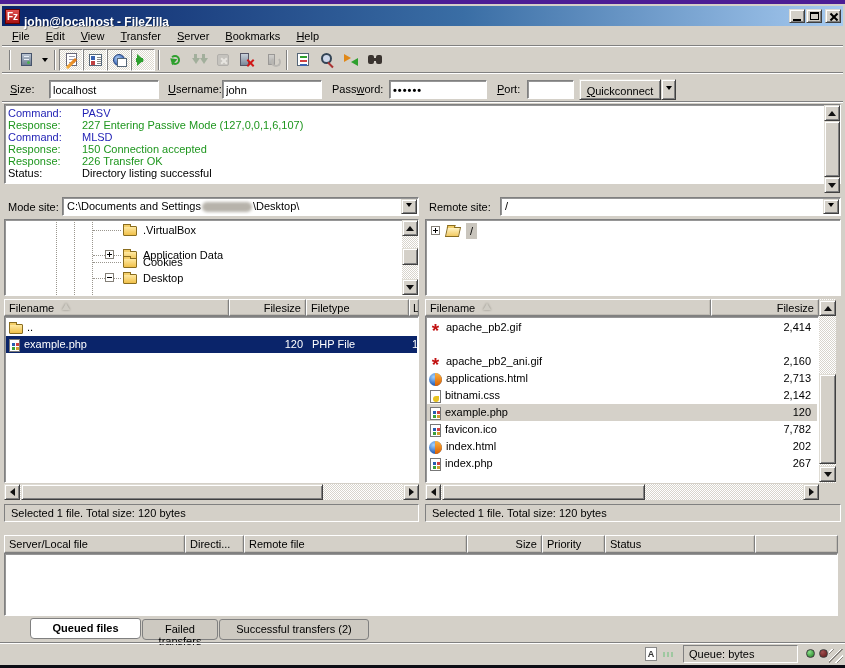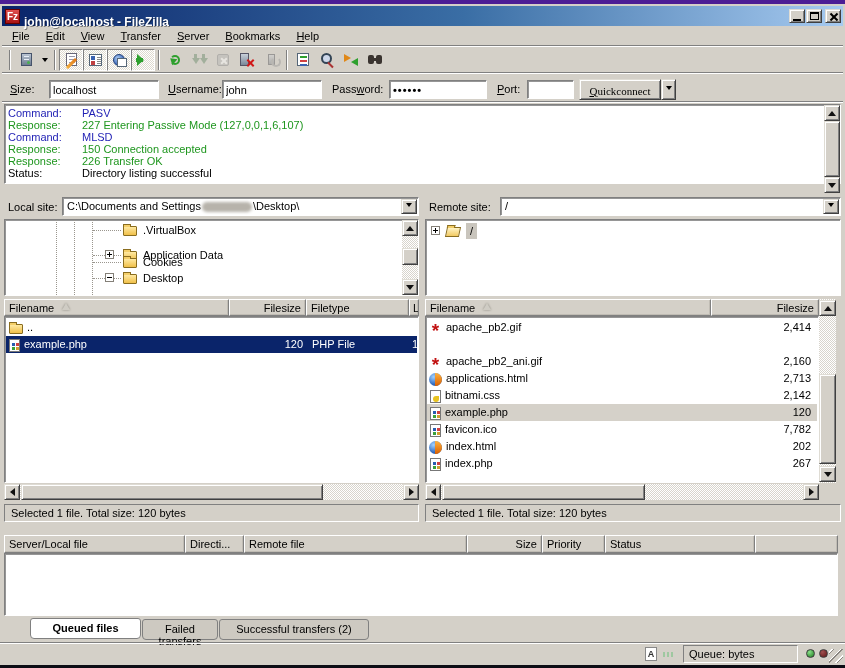--- a/index.html
+++ b/index.html
@@ -267,21 +267,21 @@
 
   <div class="abs" style="left:2px;top:70px;right:2px;height:27px">
     <span class="qlbl fl" style="left:8px">Size:</span>
     <input class="qinput" style="left: 47px; width: 110px;" value="localhost">
     <span class="qlbl fl" style="left:166px">Username:</span>
     <input class="qinput" style="left: 220px; width: 100px;" value="john">
     <span class="qlbl" style="left:330px"><span>Pass</span><span style="text-decoration:underline">w</span><span>ord:</span></span>
     <input class="qinput" style="left: 387px; width: 98px; font-weight: bold; letter-spacing: 1px;" value="••••••">
     <span class="qlbl fl" style="left:495px">Port:</span>
     <input class="qinput" style="left: 525px; width: 47px;" value="">
-    <button class="qcbtn raised" style="left:577px;width:82px;font-family:Liberation Serif, serif"><span class="fl">Quickconnect</span></button>
+    <button class="qcbtn raised" style="left:577px;width:82px;font-family:Liberation Sans, sans-serif"><span class="fl">Quickconnect</span></button>
     <span class="abs raised" style="left:659px;top:5px;width:15px;height:21px;display:flex;align-items:center;justify-content:center">
         <span class="dd" style="margin-top:0"></span>
       </span>
   </div>
   <div class="abs groove" style="left:2px;right:2px;top:97px"></div>
 
   <div class="abs sunken" style="left:4px;top:100px;width:837px;height:80px;padding:2px 18px 16px 0">
     <div class="logline">
         <span class="loglabel c-cmd">Command:</span>
         <span class="c-cmd">PASV</span>
@@ -311,21 +311,21 @@
   <div class="abs" style="left:824px;top:101px;width:16px;height:88px">
     <div class="sbtn" style="left:0;top:0">
         <span class="tri-u"></span>
       </div>
     <div class="thumb" style="left:0;top:16px;width:16px;height:56px"></div>
     <div class="sbtn" style="left:0;bottom:0">
         <span class="tri-d"></span>
       </div>
   </div>
 
-  <span class="abs" style="left:8px;top:197px">Local site:</span>
+  <span class="abs" style="left:8px;top:197px">Mode site:</span>
   <div class="combo" style="left:62px;top:193px;width:357px">
     <span>C:\Documents and Settings</span><span class="redact"></span><span>\Desktop\</span>
     <span class="drop">
         <span class="dd" style="margin-top:0"></span>
       </span>
   </div>
   <span class="abs" style="left:429px;top:197px">Remote site:</span>
   <div class="combo" style="left:500px;top:193px;width:341px">
     <span>/</span>
     <span class="drop">

